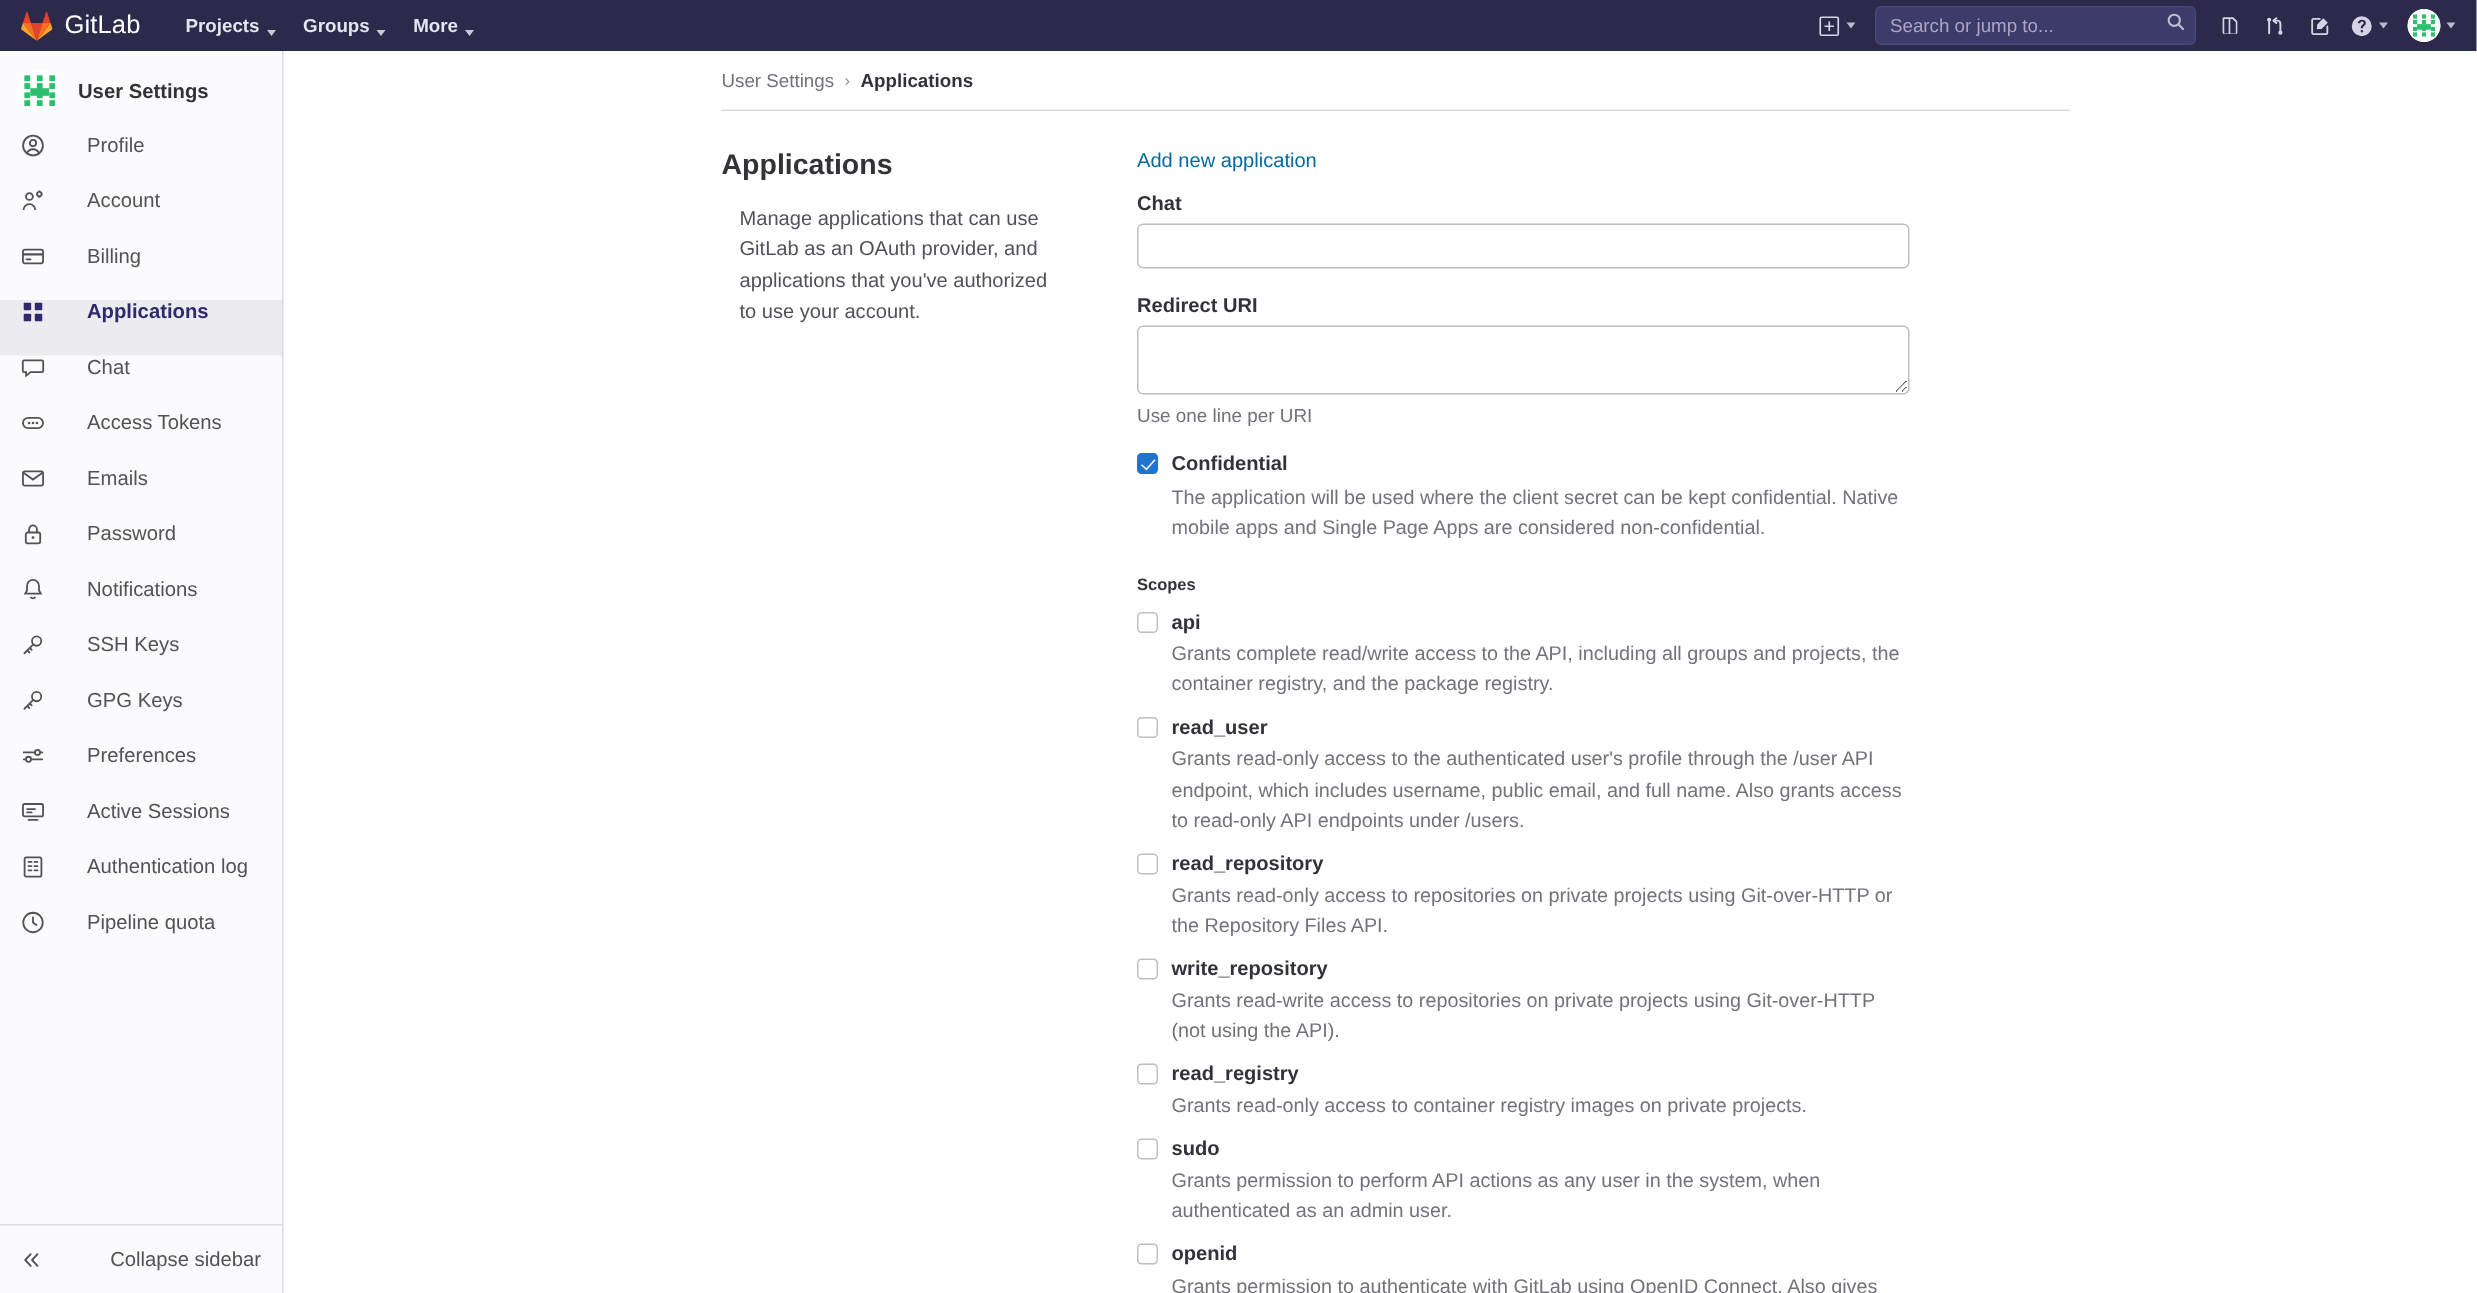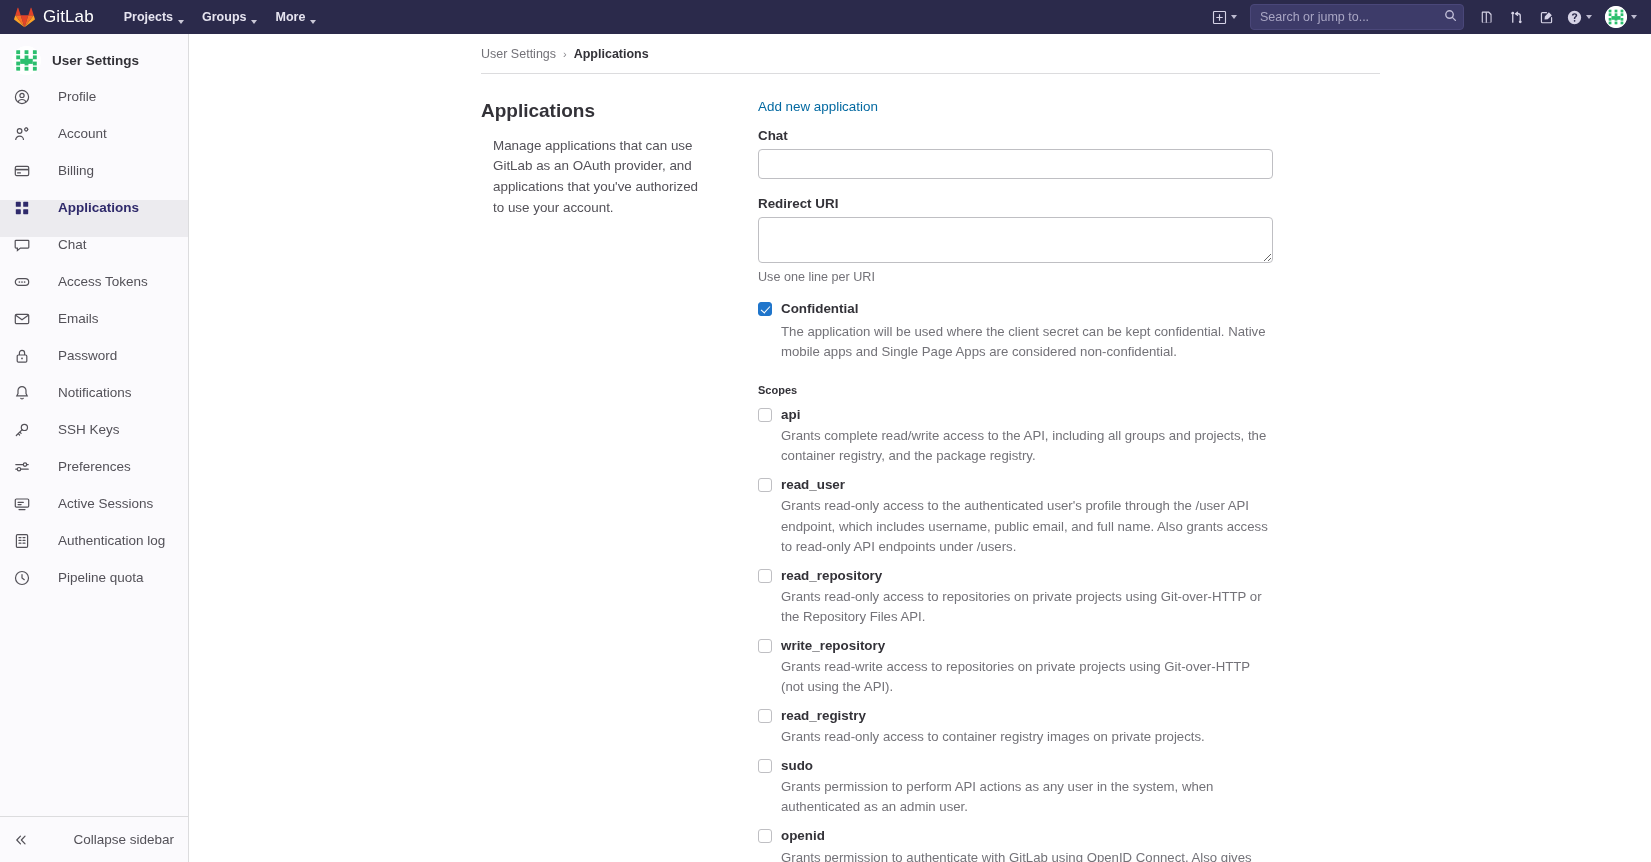--- a/index.html
+++ b/index.html
@@ -425,20 +425,27 @@
     </div>
 
     <div class="side-item">
       <svg class="ico" viewBox="0 0 16 16" fill="none" stroke="currentColor" stroke-width="1.2">
         <circle cx="10.4" cy="5.4" r="3.1"></circle>
         <path d="M8.2 7.6L2.3 13.5M4.2 11.6l1.4 1.4M5.8 10l1.3 1.3" stroke-linecap="round"></path>
       </svg>
       <span>SSH Keys</span>
     </div>
 
+    <div class="side-item">
+      <svg class="ico" viewBox="0 0 16 16" fill="none" stroke="currentColor" stroke-width="1.2">
+        <circle cx="10.4" cy="5.4" r="3.1"></circle>
+        <path d="M8.2 7.6L2.3 13.5M4.2 11.6l1.4 1.4M5.8 10l1.3 1.3" stroke-linecap="round"></path>
+      </svg>
+      <span>GPG Keys</span>
+    </div>
 
     <div class="side-item">
       <svg class="ico" viewBox="0 0 16 16" fill="none" stroke="currentColor" stroke-width="1.2">
         <path d="M1.8 10.2h12.4M1.8 5.6h12.4" stroke-linecap="round"></path>
         <circle cx="11" cy="5.6" r="1.7" fill="#fbfafd"></circle>
         <circle cx="5" cy="10.2" r="1.7" fill="#fbfafd"></circle>
       </svg>
       <span>Preferences</span>
     </div>
 

